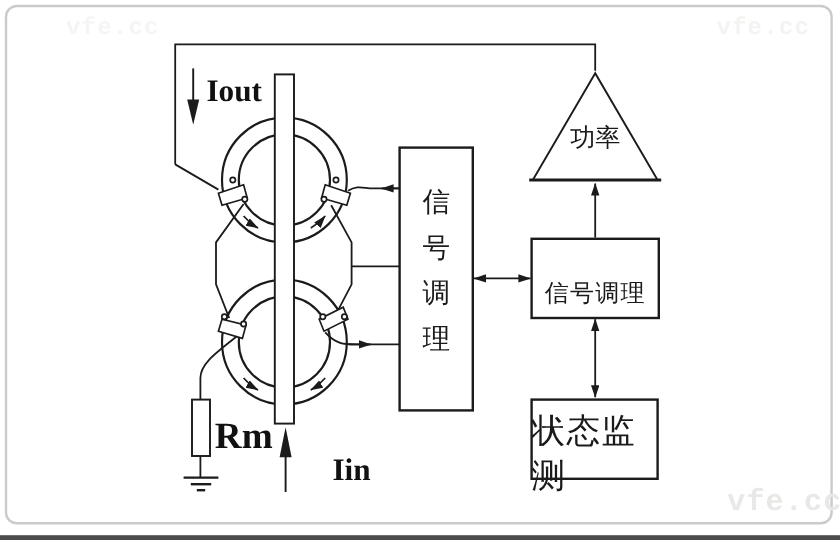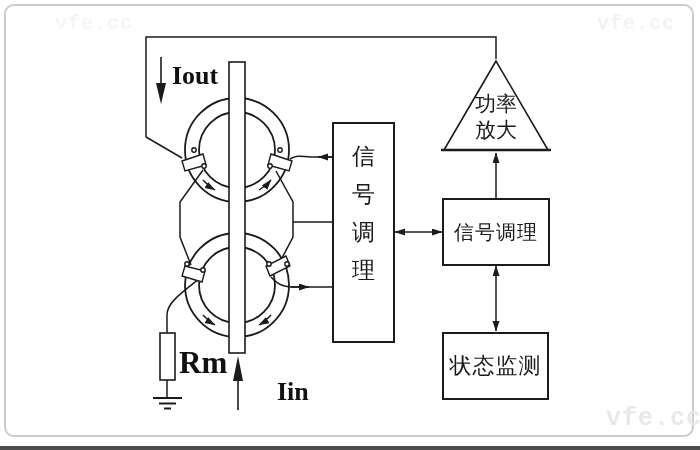--- a/index.html
+++ b/index.html
@@ -9,26 +9,26 @@
   }
   .card{
     position:absolute;left:4px;top:4px;width:690px;height:433px;
     border:2px solid #cbcbcb;border-radius:10px;background:#ffffff;box-sizing:border-box;
   }
   .bottom-strip{
     position:absolute;left:0;top:446px;width:700px;height:4px;background:#4d4d4d;
   }
   svg{position:absolute;left:0;top:0;}
   .lbl{position:absolute;color:#111;}
-  .cjk{font-family:"Liberation Sans","DejaVu Sans",sans-serif;color:#1a1a1a;}
+  .cjk{font-family:"Liberation Sans","DejaVu Sans",sans-serif;color:#1a1a1a;margin-top:12px;}
   .amp-label{left:446px;top:91px;width:100px;text-align:center;font-size:21px;line-height:26px;}
   .mod-label{left:333px;top:137px;width:61px;font-size:23px;line-height:38px;text-align:center;}
   .mod-label .vtext{width:25px;margin:0 auto;word-break:break-all;}
   .sig-label{left:443px;top:199px;width:106px;height:66px;display:flex;align-items:center;justify-content:center;font-size:20px;letter-spacing:1px;}
-  .status-label{left:443px;top:333px;width:105px;height:66px;display:flex;align-items:center;justify-content:center;font-size:22px;letter-spacing:1px;}
+  .status-label{left:443px;top:333px;width:105px;height:66px;display:flex;align-items:center;justify-content:center;font-size:28px;letter-spacing:1px;}
   .serif-label{font-family:"Liberation Serif","DejaVu Serif",serif;font-weight:600;color:#111;}
   .iout-label{left:172px;top:61px;font-size:26px;}
   .rm-label{left:179px;top:345px;font-size:31px;}
   .iin-label{left:249px;top:377px;font-size:26px;margin-left:28px;}
   .wm{font-weight:bold;font-style:normal;letter-spacing:1px;font-family:Liberation Mono, monospace;}
   .wm-br{left:606px;top:404px;font-size:25px;color:#e8e8e6;}
   .wm-tr{left:597px;top:12px;font-size:20px;color:#f3f3f1;}
   .wm-tl{left:55px;top:12px;font-size:20px;color:#f5f5f3;}
 </style>
 </head>
@@ -128,21 +128,20 @@
   </g>
 
   <g>
     <line x1="238" y1="410" x2="238" y2="380" stroke="#1b1b1b" stroke-width="1.6"></line>
     <polygon points="238,356 233,381 243,381" fill="#1b1b1b"></polygon>
   </g>
 </svg>
 
 <div class="lbl cjk amp-label">
   <span style="display:block">功率</span>
-  <span style="display:block">放大</span>
 </div>
 
 <div class="lbl cjk mod-label">
   <div class="vtext">信号调理</div>
 </div>
 
 <div class="lbl cjk sig-label">信号调理</div>
 
 <div class="lbl cjk status-label">状态监测</div>
 

